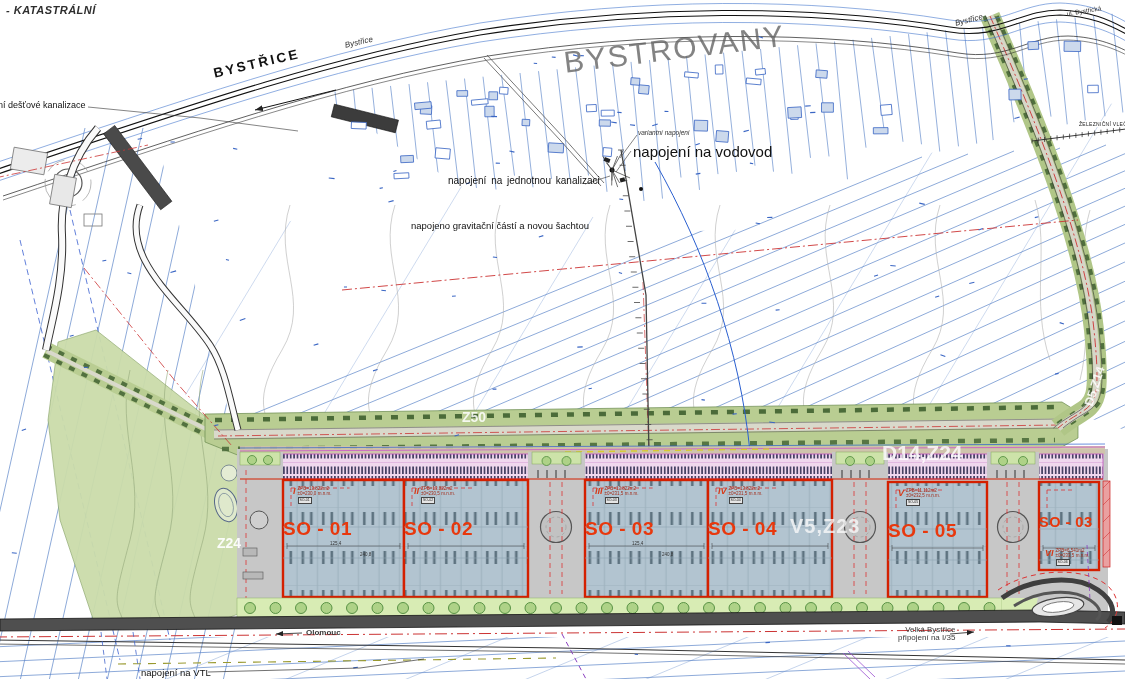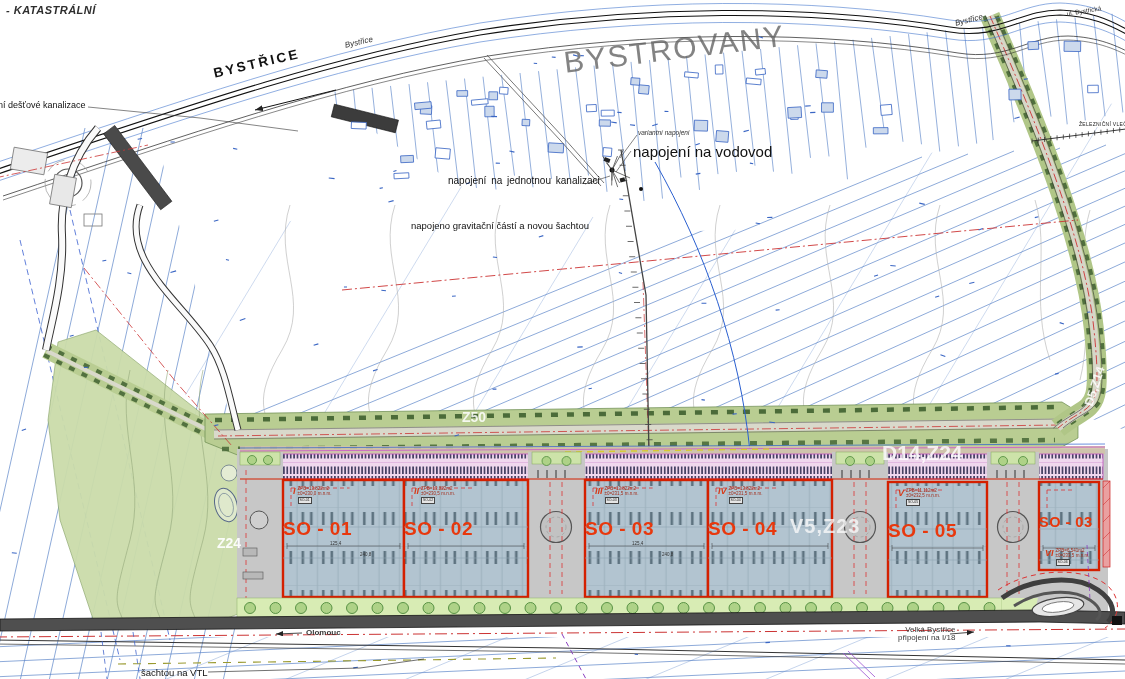--- a/index.html
+++ b/index.html
@@ -615,32 +615,32 @@
   <div class="lbl lb-bystrice-s1">Bystřice</div>
   <div class="lbl lb-bystrice-s2">Bystřice</div>
   <div class="lbl lb-ulbystricka">ul. Bystřická</div>
   <div class="lbl lb-bystrovany">BYSTROVANY</div>
   <div class="lbl lb-zeleznicni">ŽELEZNIČNÍ VLEČKA</div>
 
   <div class="lbl lb-variantni">variantní napojení</div>
   <div class="lbl lb-vodovod">napojení na vodovod</div>
   <div class="lbl lb-kan1">napojení na jednotnou  kanalizaci</div>
   <div class="lbl lb-kan2">napojeno gravitační částí a novou šachtou</div>
-  <div class="lbl lb-vtl">šachtou na VTL</div>
+  <div class="lbl lb-vtl">napojení na VTL</div>
 
   <div class="lbl lb-z50">Z50</div>
   <div class="lbl lb-d14z24">D14,Z24</div>
   <div class="lbl lb-z24">Z24</div>
   <div class="lbl lb-v5z23">V5,Z23</div>
   <div class="lbl lb-d5z14">D5,Z14</div>
 
   <div class="lbl lb-olomouc">Olomouc</div>
   <div class="lbl lb-velka">
     <span>Velká Bystřice</span><br>
-    <span>připojení na I/18</span>
+    <span>připojení na I/35</span>
   </div>
 
   <div class="bld" style="left:283px;top:480px;width:121px;height:117px">
     <div class="ann">
       <span class="ann-roman">I</span>
       <span class="ann-col">
           <span class="ann-text">ZPB=13.822m2</span>
       <span class="ann-text">±0=230,0 m.n.m.</span>
       <span class="ann-box">SO-01</span>
         </span>

